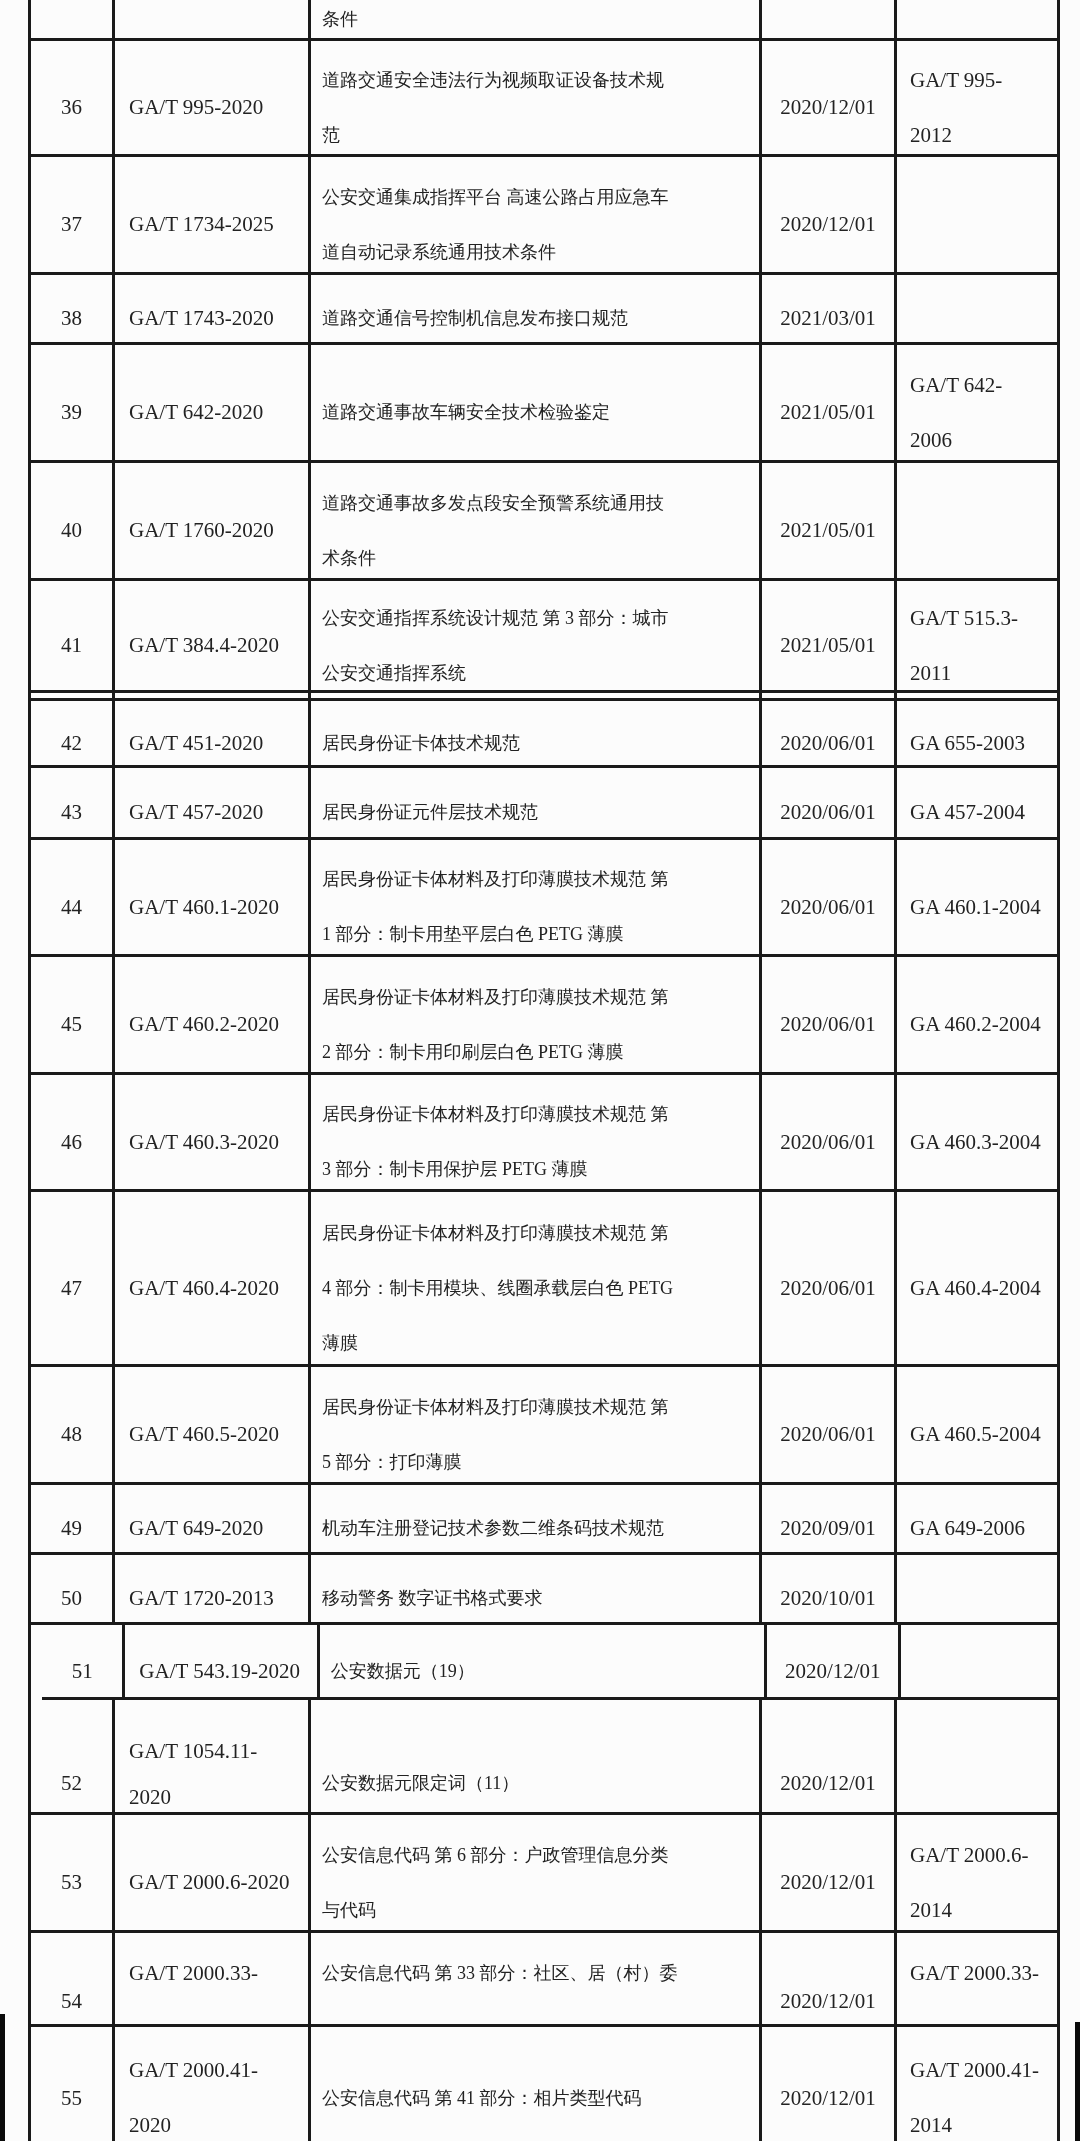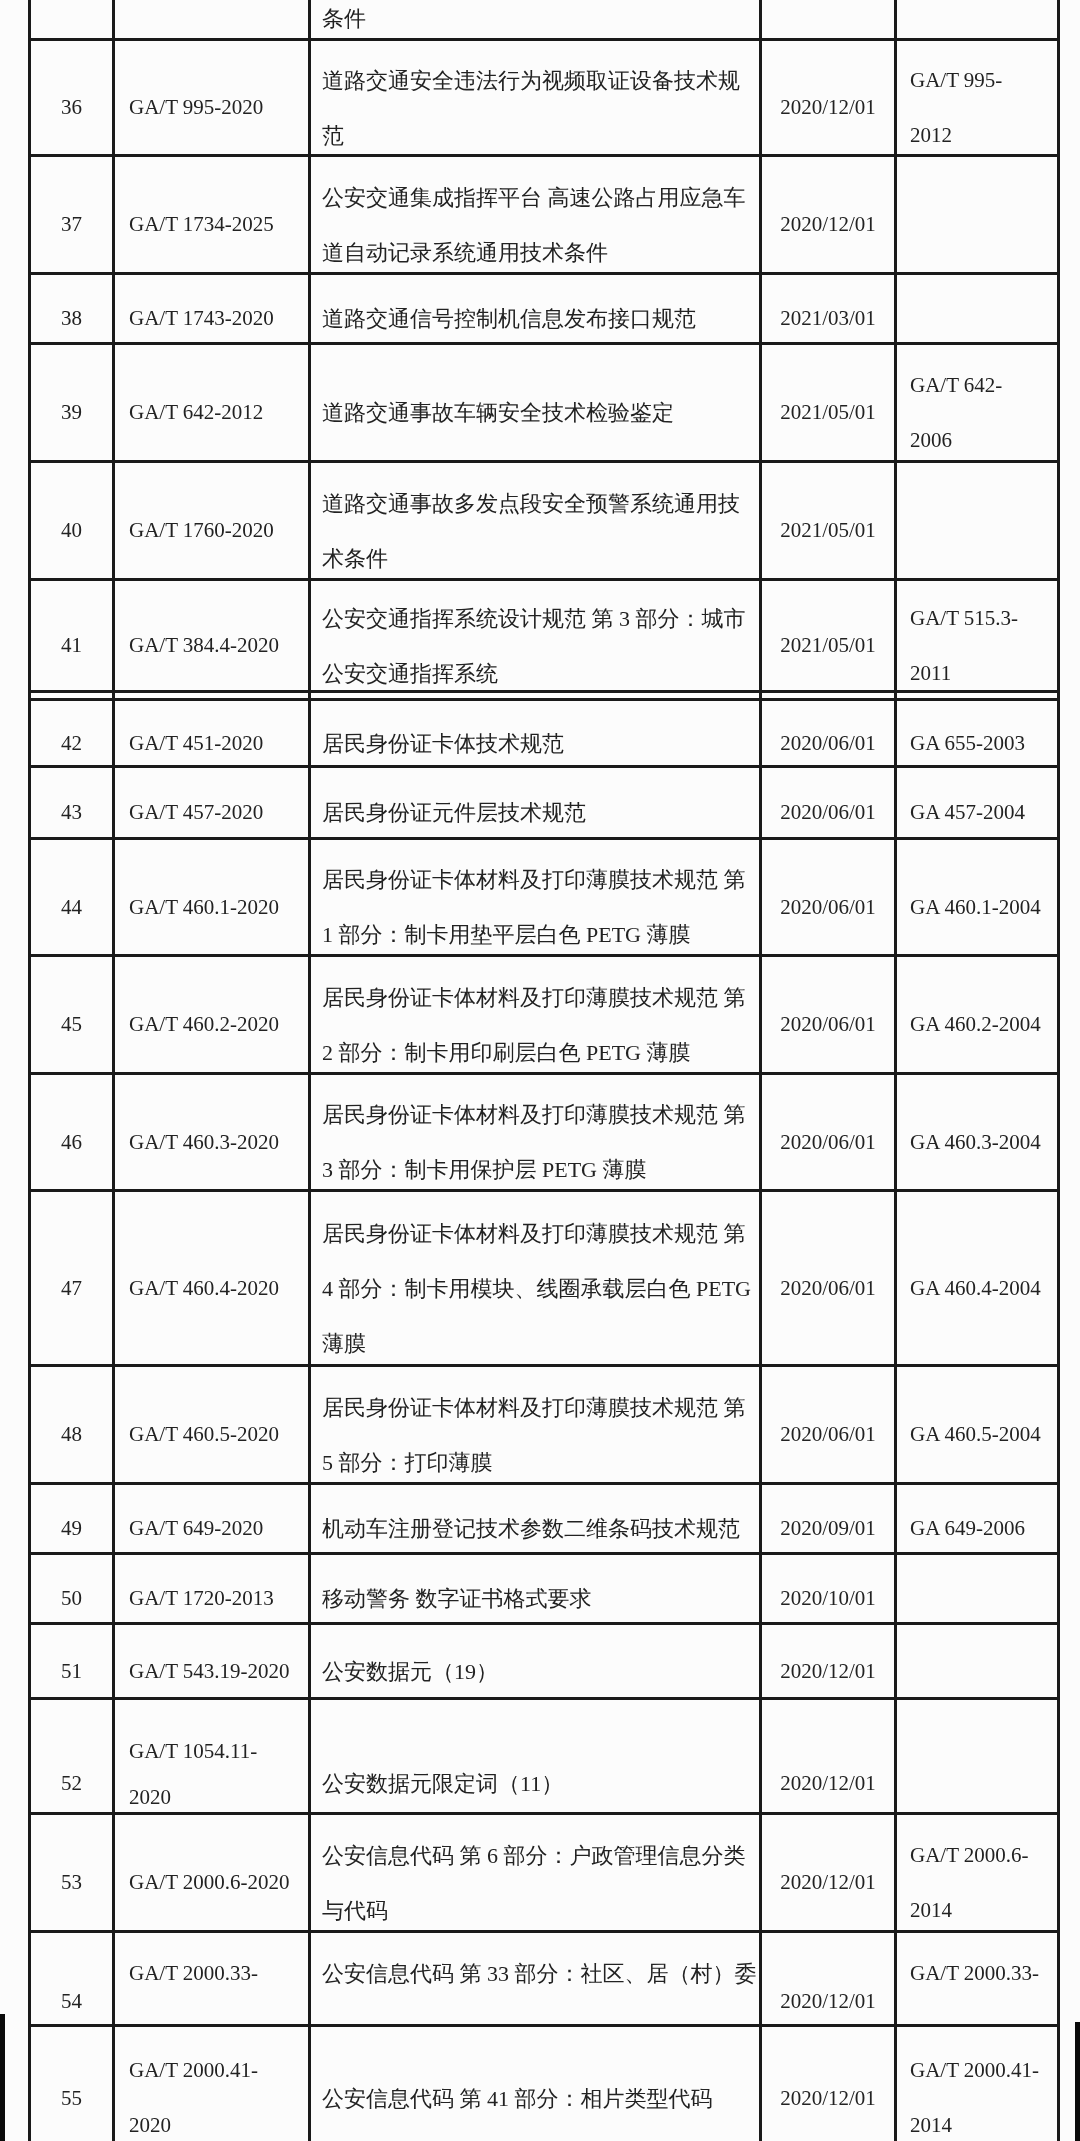--- a/index.html
+++ b/index.html
@@ -33,21 +33,21 @@
   .cell{
     box-sizing:border-box;overflow:hidden;
     border-right:3px solid var(--bc);
     display:flex;flex-direction:column;justify-content:center;
     padding-top:20px;           
     font-size:21px;
   }
   .cell:last-child{border-right:none;}
   .c1{width:84px;align-items:center;}
   .c2{width:196px;padding-left:14px;}
-  .c3{width:451px;padding-left:11px;font-size:22px;}
+  .c3{width:451px;padding-left:11px;font-size:18px;}
   .c4{width:135px;align-items:center;}
   .c5{width:157px;padding-left:13px;}
   .line{line-height:55px;white-space:nowrap;}
   .c1 .line,.c4 .line{line-height:normal;}
   
   .pgbrk{height:8px;border-bottom:3px solid var(--bc);}
   .pgbrk .cell{padding:0;}
   
   .v52 .c2{padding-top:36px;}
   .v52 .c2 .line{line-height:46px;}
@@ -132,21 +132,21 @@
     <div class="cell c4">
           <div class="line">2021/03/01</div>
         </div>
     <div class="cell c5"></div>
   </div>
       <div class="row" style="height: 118px;">
     <div class="cell c1">
           <div class="line">39</div>
         </div>
     <div class="cell c2">
-          <div class="line">GA/T 642-2012</div>
+          <div class="line">GA/T 642-2020</div>
         </div>
     <div class="cell c3">
           <div class="line">道路交通事故车辆安全技术检验鉴定</div>
         </div>
     <div class="cell c4">
           <div class="line">2021/05/01</div>
         </div>
     <div class="cell c5">
           <div class="line">GA/T 642-</div>
           <div class="line">2006</div>
@@ -344,21 +344,21 @@
           <div class="line">GA/T 1720-2013</div>
         </div>
     <div class="cell c3">
           <div class="line">移动警务 数字证书格式要求</div>
         </div>
     <div class="cell c4">
           <div class="line">2020/10/01</div>
         </div>
     <div class="cell c5"></div>
   </div>
-      <div class="row" style="height: 75px;">
+      <div class="row" style="height: 75px; margin-left: 11px;">
     <div class="cell c1">
           <div class="line">51</div>
         </div>
     <div class="cell c2">
           <div class="line">GA/T 543.19-2020</div>
         </div>
     <div class="cell c3">
           <div class="line">公安数据元（19）</div>
         </div>
     <div class="cell c4">

